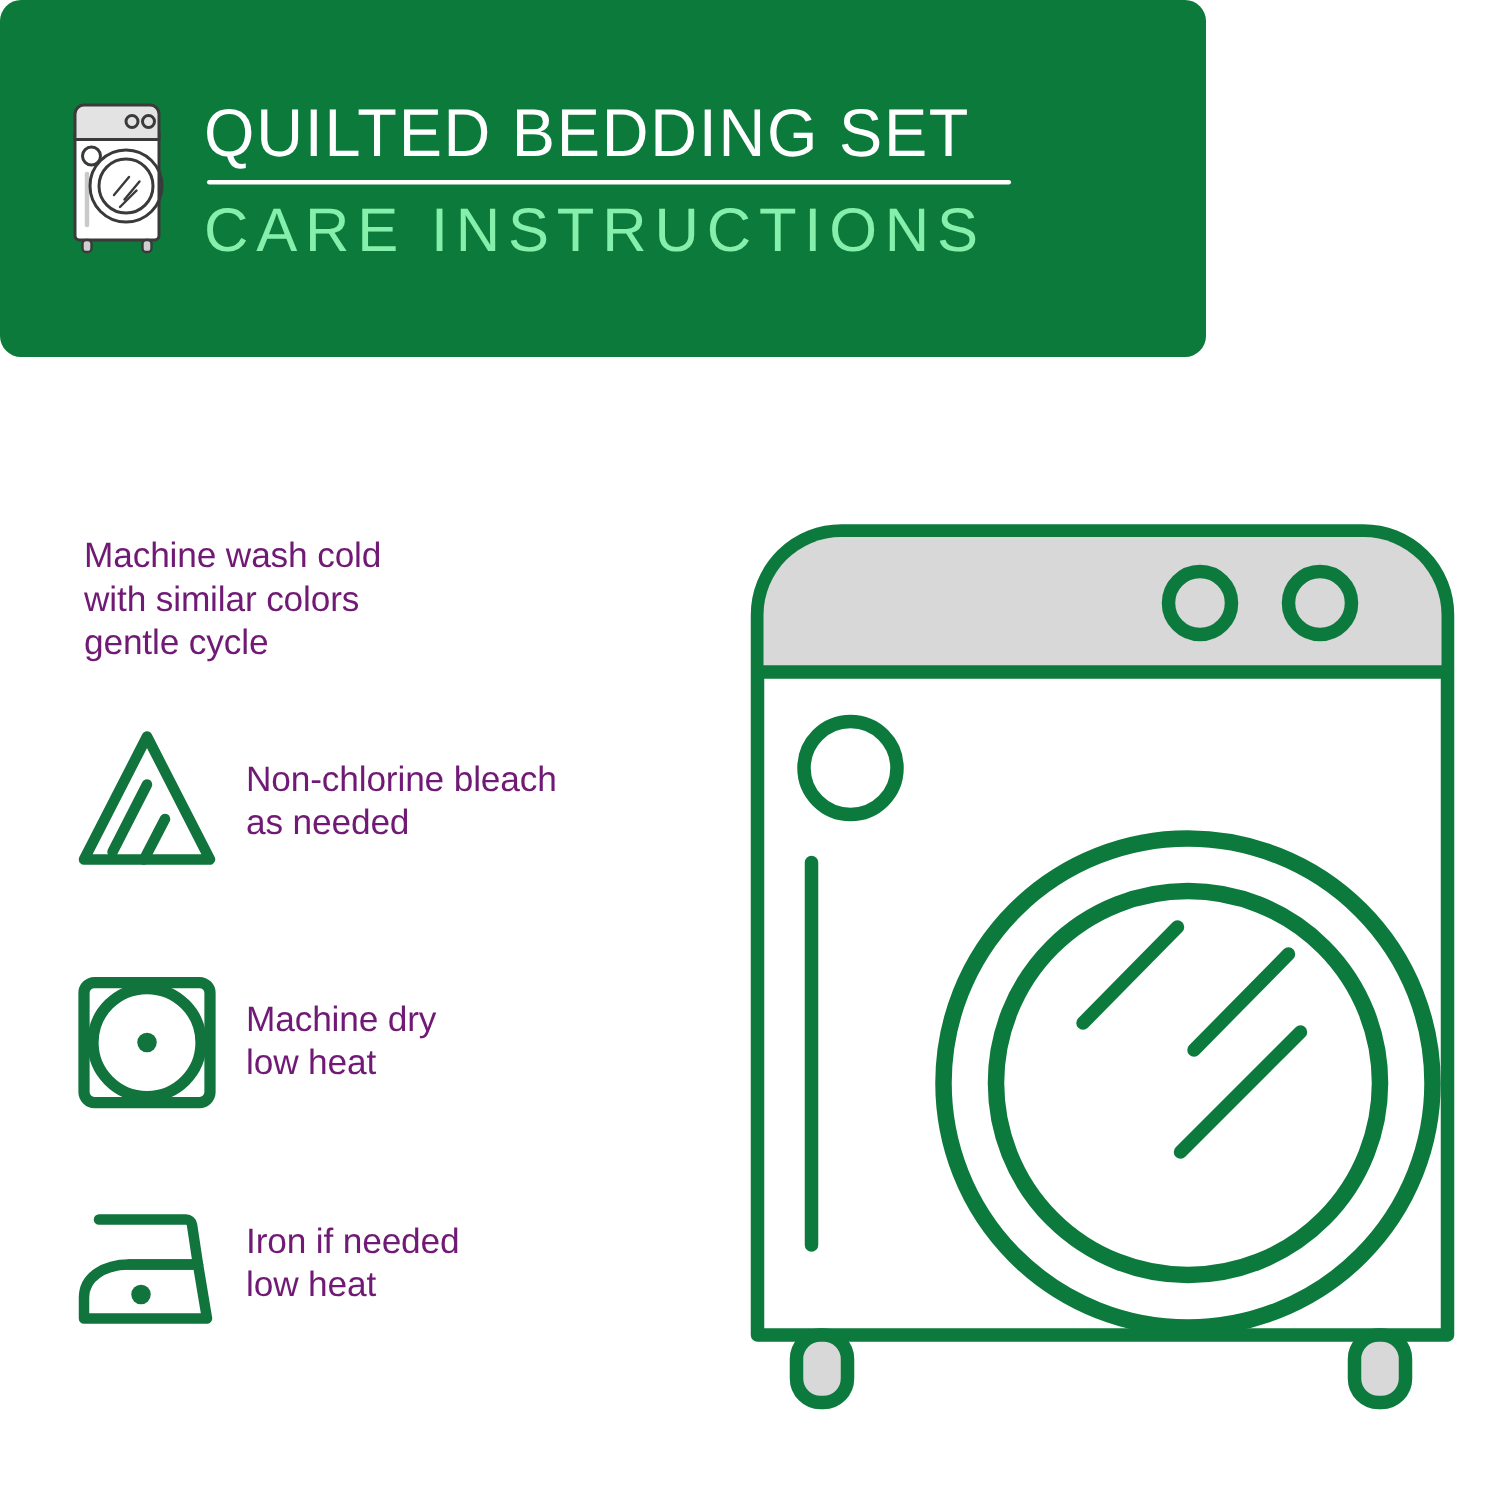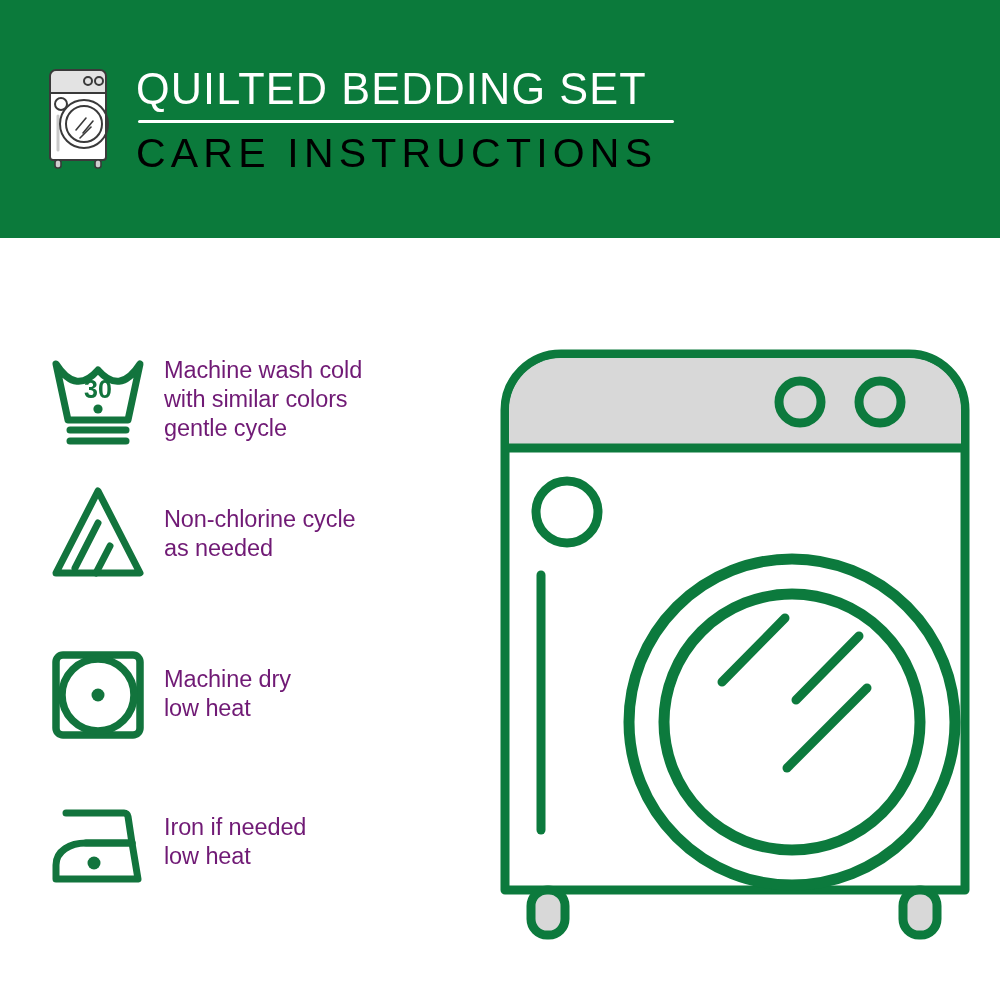--- a/index.html
+++ b/index.html
@@ -12,24 +12,25 @@
     height: 1000px;
     font-family: "Liberation Sans", sans-serif;
     overflow: hidden;
     position: relative;
   }
 
   
   #header-banner {
     position: absolute;
     left: 0; top: 0;
-    width: 1000px;
+    width: 804px;
     height: 238px;
     background: #0b7a3b;
     overflow: hidden;
+    border-radius: 14px;
   }
   #header-inner {
     position: absolute;
     left: 44px;
     top: 62px;
     display: flex;
     align-items: flex-start;
   }
   #header-logo-icon {
     width: 74px;
@@ -54,21 +55,21 @@
     transform-origin: left center;
   }
   #header-divider {
     width: 536px;
     height: 3px;
     background: #ffffff;
     margin: 6px 0 7px 2px;
     border-radius: 2px;
   }
   #header-subtitle {
-    color: #000000;
+    color: #86efac;
     font-family: "Liberation Sans", sans-serif;
     font-size: 41px;
     font-weight: 400;
     letter-spacing: 5.2px;
     line-height: 46px;
     white-space: nowrap;
   }
 
   
   #care-list {
@@ -157,49 +158,36 @@
       <div id="header-divider"></div>
       <div id="header-subtitle">CARE INSTRUCTIONS</div>
     </div>
 
   </div>
 </div>
 
 <div id="care-list">
 
   <div class="care-row" id="care-row-0">
-    <div class="care-symbol">
-      <svg viewBox="0 0 100 100" width="100" height="100" aria-hidden="true">
-        <g fill="none" stroke="#12743d" stroke-width="7" stroke-linecap="round" stroke-linejoin="round">
-
-          <path d="M8 16 C22 38 36 38 50 22 C64 38 78 38 92 16 L80 72 L20 72 Z"></path>
-
-          <line x1="22" y1="82" x2="78" y2="82"></line>
-          <line x1="22" y1="93" x2="78" y2="93"></line>
-        </g>
-        <text x="50" y="50" text-anchor="middle" font-family="Liberation Sans, sans-serif" font-size="25" font-weight="700" fill="#12743d">30</text>
-        <circle cx="50" cy="61" r="4.6" fill="#12743d"></circle>
-      </svg>
-    </div>
     <div class="care-text">Machine wash cold
 with similar colors
 gentle cycle</div>
   </div>
 
   <div class="care-row" id="care-row-1">
     <div class="care-symbol">
       <svg viewBox="0 0 100 100" width="100" height="100" aria-hidden="true">
         <g fill="none" stroke="#12743d" stroke-width="7" stroke-linecap="round" stroke-linejoin="round">
           <path d="M50 8 L92 90 L8 90 Z"></path>
           <line x1="50" y1="40" x2="27" y2="85"></line>
           <line x1="62" y1="63" x2="48" y2="90"></line>
         </g>
       </svg>
     </div>
-    <div class="care-text">Non-chlorine cycle
+    <div class="care-text">Non-chlorine bleach
 as needed</div>
   </div>
 
   <div class="care-row" id="care-row-2">
     <div class="care-symbol">
       <svg viewBox="0 0 100 100" width="100" height="100" aria-hidden="true">
         <g fill="none" stroke="#12743d" stroke-width="7.5" stroke-linecap="round" stroke-linejoin="round">
           <rect x="8" y="12" width="84" height="80" rx="7"></rect>
           <circle cx="50" cy="52" r="36"></circle>
         </g>

